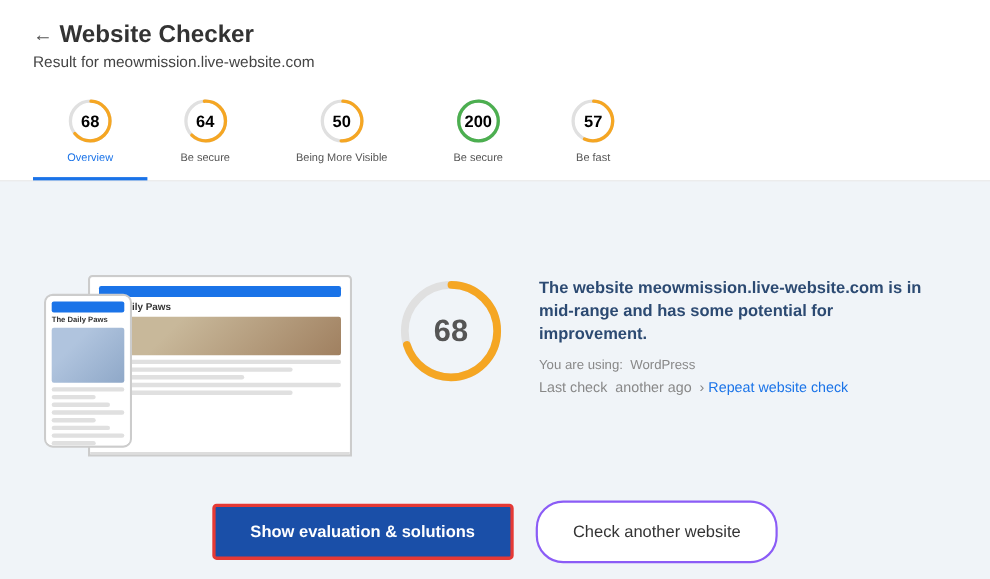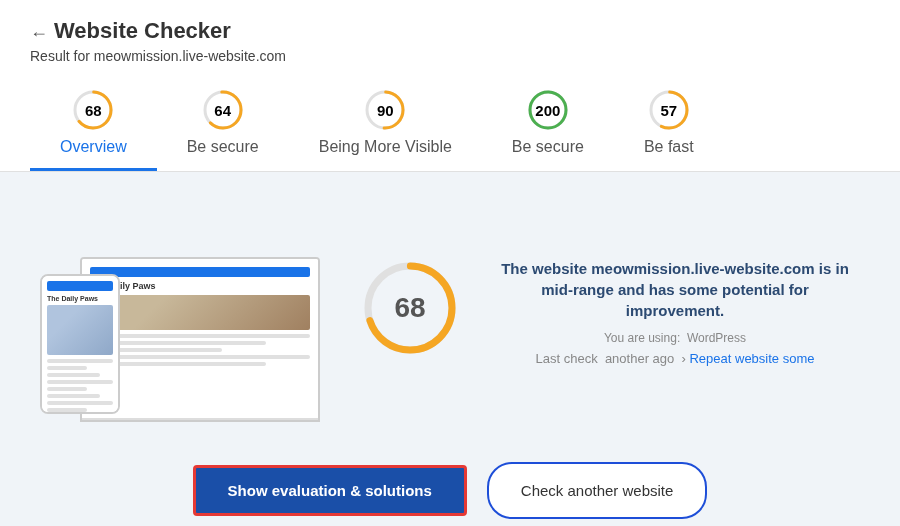--- a/index.html
+++ b/index.html
@@ -59,21 +59,21 @@
       border-radius: 50%;
       display: flex;
       align-items: center;
       justify-content: center;
       font-size: 15px;
       font-weight: bold;
       margin-bottom: 6px;
       position: relative;
     }
     .tab-label {
-      font-size: 16px;
+      font-size: 10px;
       color: #555;
     }
     .tab.active .tab-label {
       color: #1a73e8;
     }
     
     .tab-circle svg {
       position: absolute;
       top: 0; left: 0;
     }
@@ -208,21 +208,20 @@
       font-weight: bold;
       color: #555;
     }
     .score-row {
       display: flex;
       align-items: flex-start;
       gap: 30px;
     }
     .score-info {
       flex: 1;
-      text-align: center;
     }
     .score-desc {
       font-size: 15px;
       font-weight: bold;
       color: #2c4a72;
       margin-bottom: 10px;
       line-height: 1.4;
     }
     .using-line {
       font-size: 12px;
@@ -256,21 +255,21 @@
       padding: 14px 32px;
       font-size: 15px;
       font-weight: bold;
       border-radius: 4px;
       cursor: pointer;
       outline: none;
     }
     .btn-secondary {
       background: #fff;
       color: #333;
-      border: 2px solid #1d4ed8;
+      border: 2px solid #8b5cf6;
       padding: 18px 32px;
       font-size: 15px;
       border-radius: 25px;
       cursor: pointer;
       outline: none;
     }
   </style>
 </head>
 <body>
 
@@ -303,21 +302,21 @@
       </div>
       <span class="tab-label">Be secure</span>
     </div>
 
     <div class="tab">
       <div class="tab-circle">
         <svg width="44" height="44" viewBox="0 0 44 44">
           <circle cx="22" cy="22" r="18" fill="none" stroke="#e0e0e0" stroke-width="3"></circle>
           <circle cx="22" cy="22" r="18" fill="none" stroke="#f5a623" stroke-width="3" stroke-dasharray="57 56" stroke-dashoffset="28" stroke-linecap="round"></circle>
         </svg>
-        <span class="score-text">90</span>
+        <span class="score-text">50</span>
       </div>
       <span class="tab-label">Being More Visible</span>
     </div>
 
     <div class="tab">
       <div class="tab-circle">
         <svg width="44" height="44" viewBox="0 0 44 44">
           <circle cx="22" cy="22" r="18" fill="none" stroke="#e0e0e0" stroke-width="3"></circle>
           <circle cx="22" cy="22" r="18" fill="none" stroke="#4caf50" stroke-width="3" stroke-dasharray="113 0" stroke-dashoffset="28" stroke-linecap="round"></circle>
         </svg>
@@ -386,21 +385,21 @@
       </div>
       <div class="score-info">
         <div class="score-desc">The website meowmission.live-website.com is in mid-range and has some potential for improvement.</div>
         <div class="using-line">
           <span>You are using:</span>
           &nbsp;<span>WordPress</span>
         </div>
         <div class="last-check-line">
           <span>Last check</span>
           &nbsp;<span>another ago</span>
-          &nbsp;›&nbsp;<a class="repeat-link">Repeat website some</a>
+          &nbsp;›&nbsp;<a class="repeat-link">Repeat website check</a>
         </div>
       </div>
     </div>
   </div>
 
   <div class="button-row">
     <button class="btn-primary">Show evaluation &amp; solutions</button>
     <button class="btn-secondary">Check another website</button>
   </div>
 </div>

